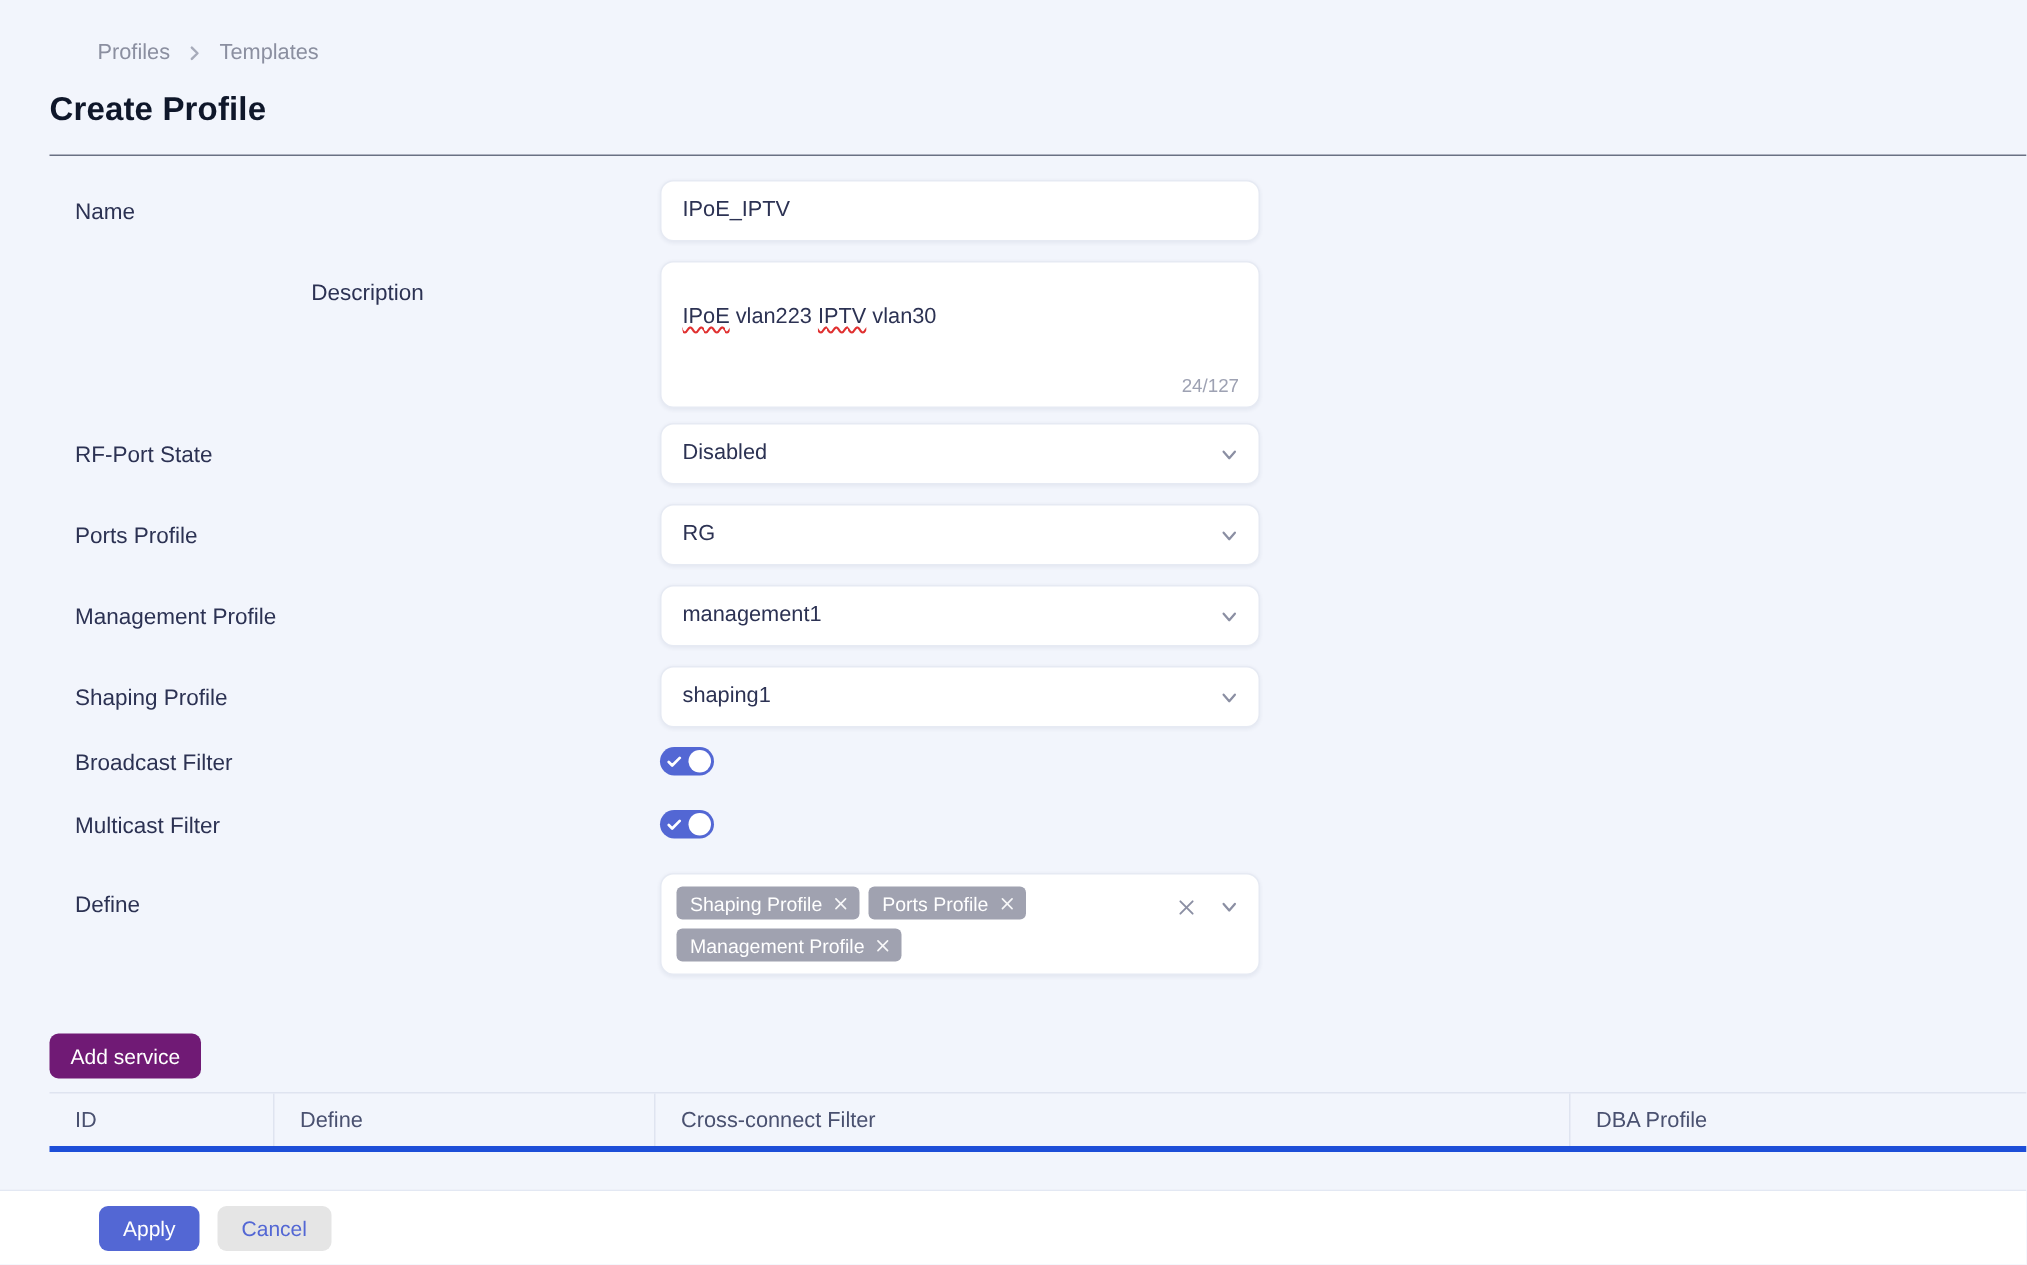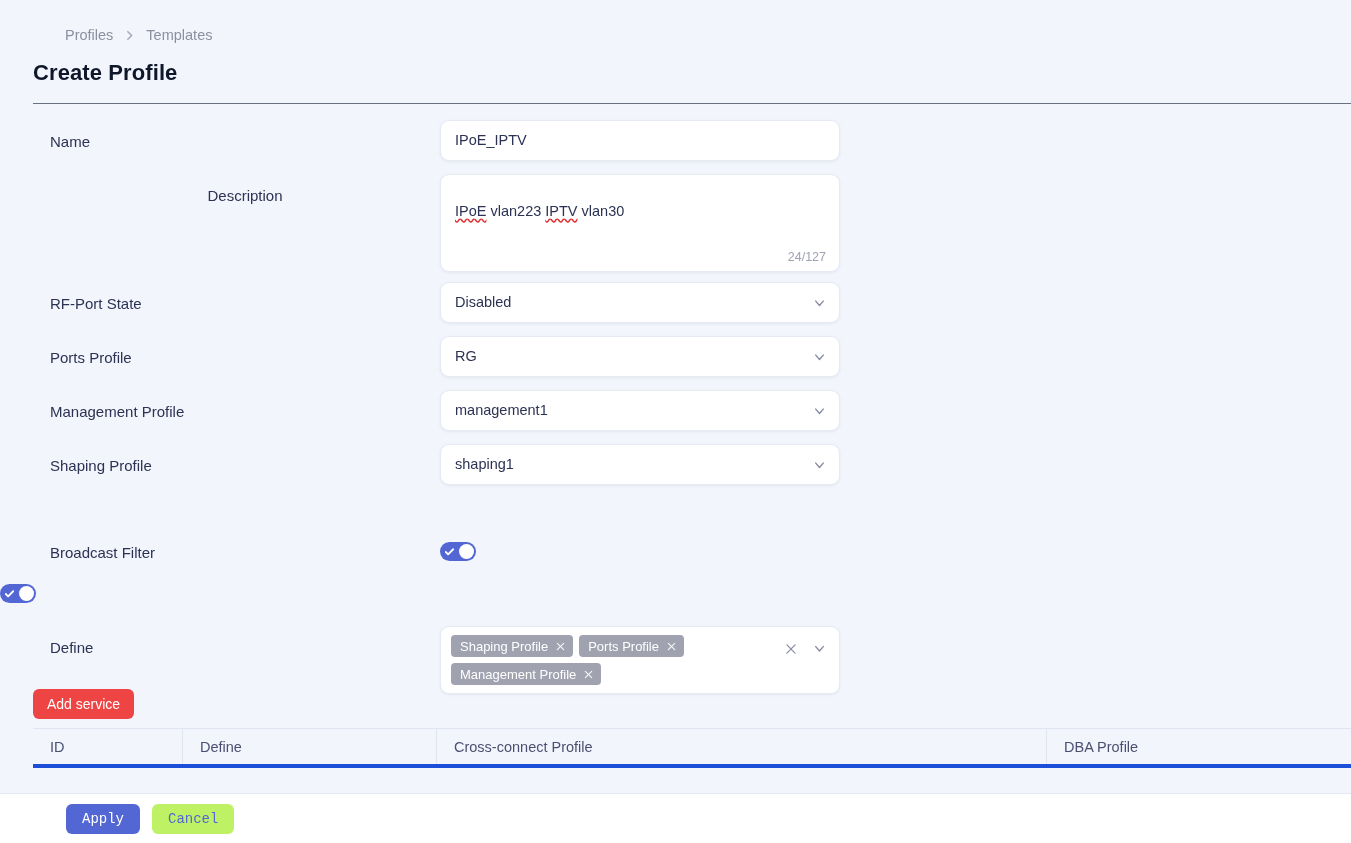--- a/index.html
+++ b/index.html
@@ -188,21 +188,21 @@
   }
   .ms-actions > span { display: flex; cursor: pointer; }
 
   
   .add-service {
     position: absolute;
     left: 33px;
     top: 689px;
     height: 30px;
     padding: 0 14px;
-    background: #ef4444;
+    background: #701a75;
     color: #fff;
     border: none;
     border-radius: 6px;
     font-size: 14px;
     font-family: "Liberation Sans", sans-serif;
     cursor: pointer;
   }
 
   
   .table {
@@ -239,25 +239,25 @@
     align-items: center;
     padding-left: 66px;
     gap: 12px;
   }
   .btn {
     height: 30px;
     padding: 0 16px;
     border: none;
     border-radius: 6px;
     font-size: 14px;
-    font-family: Liberation Mono, monospace;
+    font-family: Liberation Sans, sans-serif;
     cursor: pointer;
   }
   .btn.primary { background: #5367d4; color: #ffffff; }
-  .btn.ghost { background: #bef264; color: #5367d4; }
+  .btn.ghost { background: #e5e5e5; color: #5367d4; }
 </style>
 </head>
 <body>
 
 <div class="breadcrumb">
   <span class="crumb">Profiles</span>
   <span class="sep">
     <svg width="13" height="13" viewBox="0 0 24 24" fill="none" stroke="currentColor" stroke-width="3" stroke-linecap="round" stroke-linejoin="round">
         <polyline points="9 5 16 12 9 19"></polyline>
       </svg>
@@ -336,35 +336,36 @@
         <span>shaping1</span>
         <span class="chev">
           <svg width="15" height="15" viewBox="0 0 24 24" fill="none" stroke="currentColor" stroke-width="2.4" stroke-linecap="round" stroke-linejoin="round">
               <polyline points="6 9 12 16 18 9"></polyline>
             </svg>
         </span>
       </div>
     </div>
   </div>
 
-  <div class="row" style="height:42px;margin-top:44px;">
+  <div class="row" style="height:42px;">
     <div class="label" style="padding-top:2px;">Broadcast Filter</div>
     <div class="control">
       <div class="toggle">
         <span class="check">
           <svg width="11" height="11" viewBox="0 0 24 24" fill="none" stroke="currentColor" stroke-width="4" stroke-linecap="round" stroke-linejoin="round">
               <polyline points="20 6 9 17 4 12"></polyline>
             </svg>
         </span>
         <span class="knob"></span>
       </div>
     </div>
   </div>
 
   <div class="row" style="height:42px;">
+    <div class="label" style="padding-top:2px;">Multicast Filter</div>
     <div class="control">
       <div class="toggle">
         <span class="check">
           <svg width="11" height="11" viewBox="0 0 24 24" fill="none" stroke="currentColor" stroke-width="4" stroke-linecap="round" stroke-linejoin="round">
               <polyline points="20 6 9 17 4 12"></polyline>
             </svg>
         </span>
         <span class="knob"></span>
       </div>
     </div>
@@ -420,20 +421,20 @@
     </div>
   </div>
 
 </div>
 
 <button class="add-service">Add service</button>
 
 <div class="table">
   <div class="th" style="width:150px;">ID</div>
   <div class="th" style="width:254px;">Define</div>
-  <div class="th" style="width:610px;">Cross-connect Profile</div>
+  <div class="th" style="width:610px;">Cross-connect Filter</div>
   <div class="th" style="width:304px;">DBA Profile</div>
 </div>
 
 <div class="footer">
   <button class="btn primary">Apply</button>
   <button class="btn ghost">Cancel</button>
 </div>
 
 </body></html>

